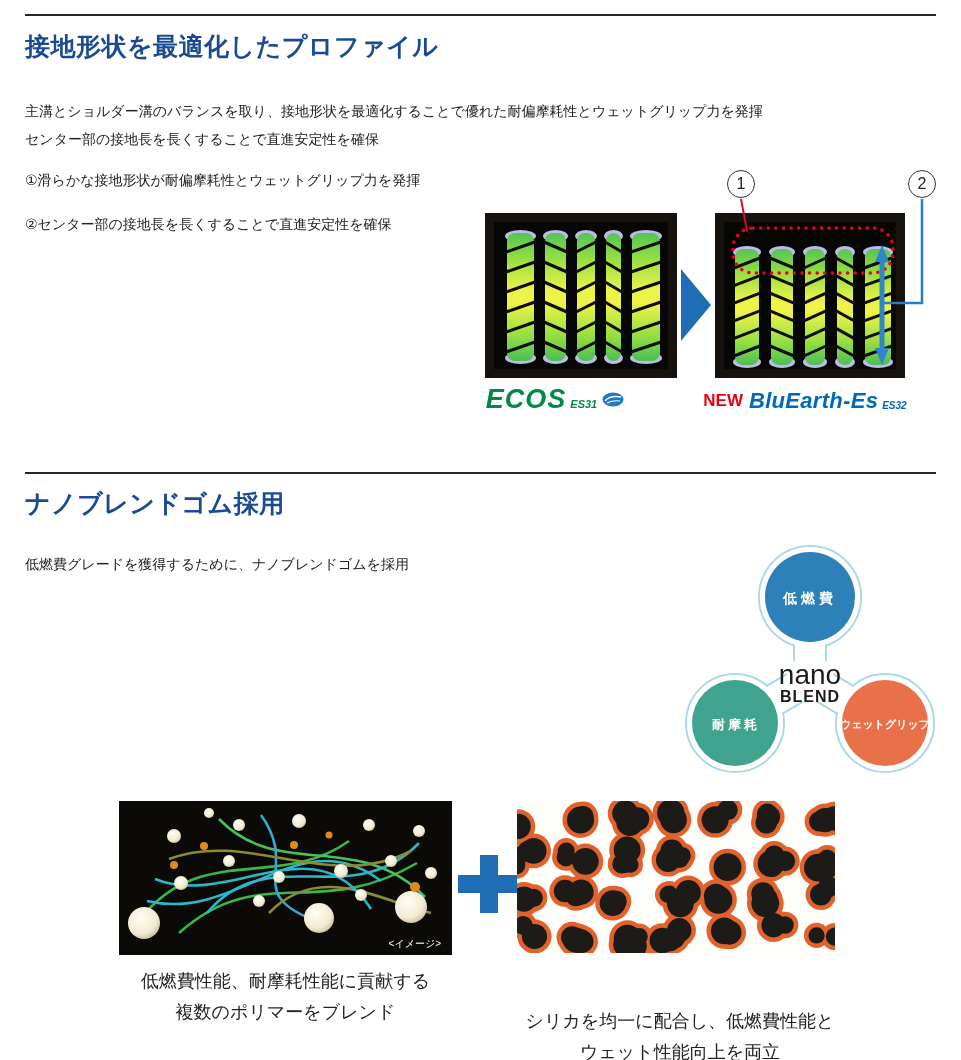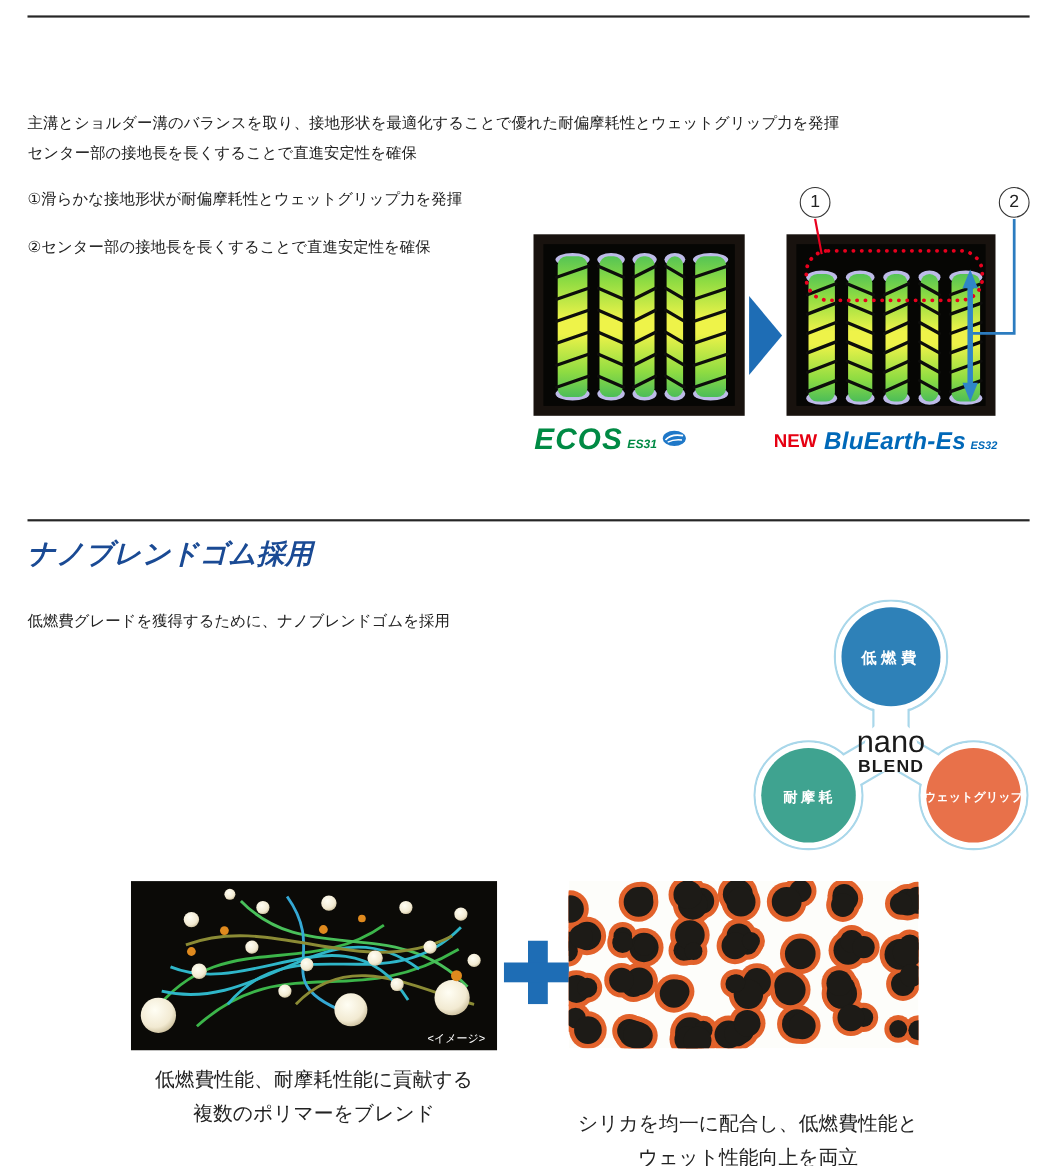--- a/index.html
+++ b/index.html
@@ -36,20 +36,21 @@
   .caption{position:absolute;text-align:center;font-size:18px;color:#222;}
   .caption .cap-line{line-height:31px;white-space:nowrap;}
 </style>
 </head>
 <body>
 
 <div class="page">
 
   <div class="rule" style="top:14px;"></div>
 
+  <h1 class="heading" style="top:30px;">接地形状を最適化したプロファイル</h1>
 
   <p class="lead" style="top:103px;">主溝とショルダー溝のバランスを取り、接地形状を最適化することで優れた耐偏摩耗性とウェットグリップ力を発揮</p>
   <p class="lead" style="top:131px;">センター部の接地長を長くすることで直進安定性を確保</p>
 
   <p class="point" style="top:216px;">②センター部の接地長を長くすることで直進安定性を確保</p>
   <p class="point" style="top:172px;">①滑らかな接地形状が耐偏摩耗性とウェットグリップ力を発揮</p>
 
   <svg class="abs" style="left:470px;top:165px;" width="491" height="250" viewBox="0 0 491 250">
     <defs>
       <linearGradient id="ribGrad" x1="0" y1="0" x2="0" y2="1">
@@ -196,21 +197,21 @@
     </span>
   </div>
   <div class="tire-label" style="left:700px;top:387px;width:210px;">
     <span class="new-prefix">NEW</span>
     <span class="be-brand">BluEarth-Es</span>
     <span class="be-model">ES32</span>
   </div>
 
   <div class="rule" style="top:472px;"></div>
 
-  <h1 class="heading" style="top:487px;font-style:italic;">ナノブレンドゴム採用</h1>
+  <h1 class="heading" style="top:487px;">ナノブレンドゴム採用</h1>
 
   <p class="lead" style="top:556px;">低燃費グレードを獲得するために、ナノブレンドゴムを採用</p>
 
   <svg class="abs" style="left:680px;top:545px;" width="280" height="240" viewBox="0 0 280 240">
 
     <g>
       <circle cx="130" cy="52" r="51" fill="none" stroke="#a9d7ea" stroke-width="2"></circle>
       <circle cx="55" cy="178" r="49" fill="none" stroke="#a9d7ea" stroke-width="2"></circle>
       <circle cx="205" cy="178" r="49" fill="none" stroke="#a9d7ea" stroke-width="2"></circle>
       <g stroke="#a9d7ea" stroke-width="34" stroke-linecap="round">

